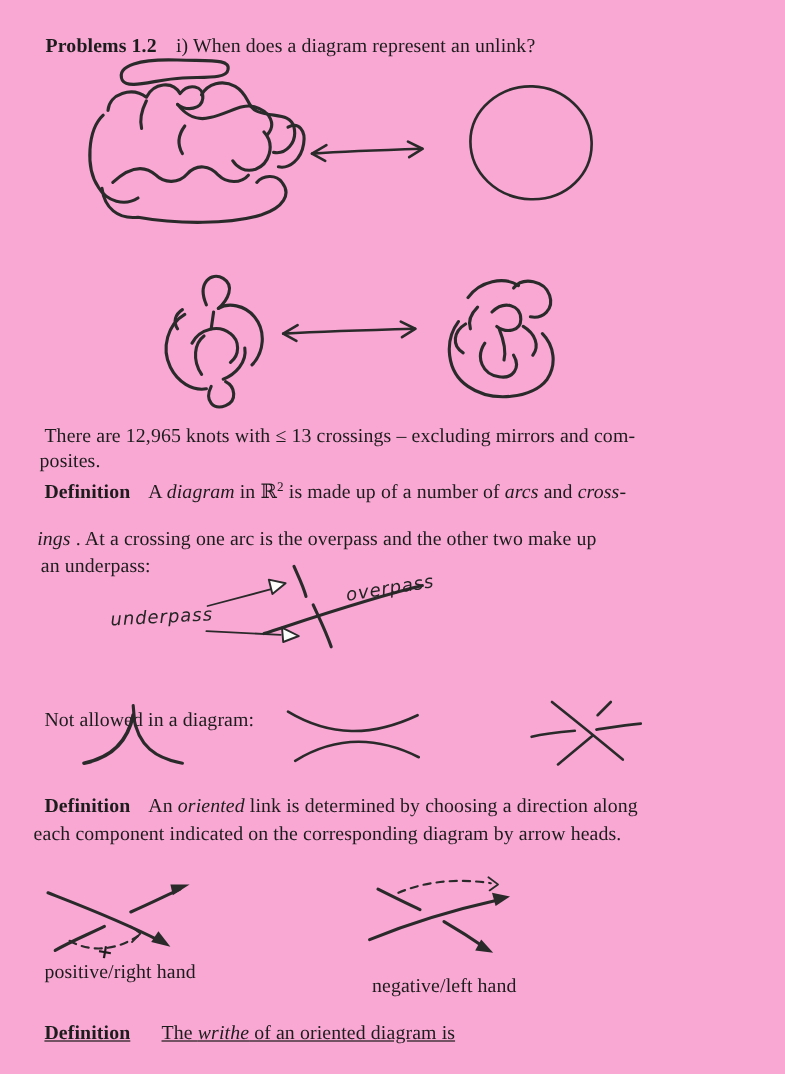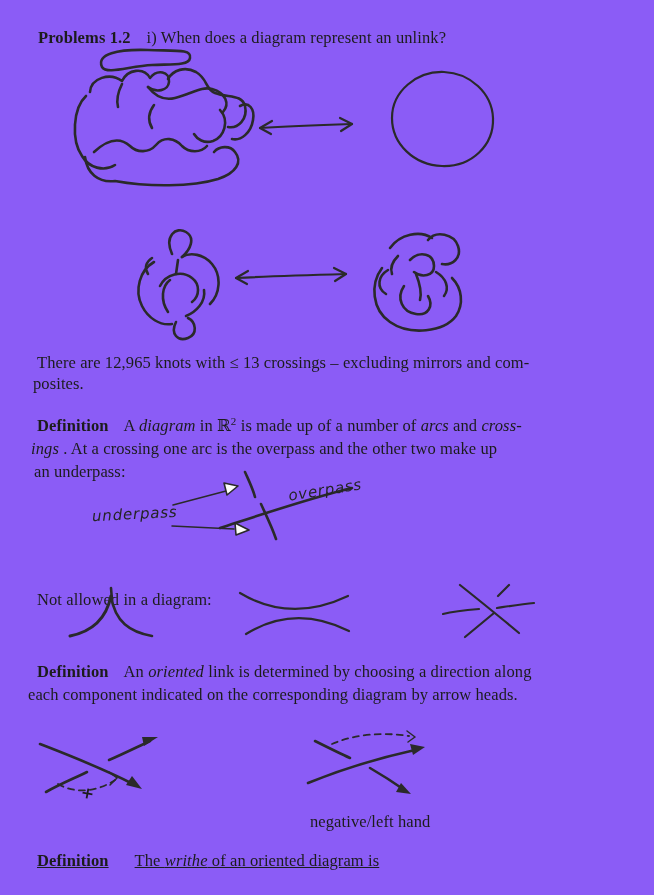--- a/index.html
+++ b/index.html
@@ -1,18 +1,18 @@
 <!DOCTYPE html>
 <html><head>
 <meta charset="utf-8">
 <style>
   html,body{margin:0;padding:0;background:#e8e8e6;}
   .page{
     position:relative;width:654px;height:895px;margin:0 auto;
-    background:#8b5cf6;overflow:hidden;
+    background:#f9a8d4;overflow:hidden;
     font-family:"Liberation Serif","DejaVu Serif",serif;
     color:#1c1c1c;
   }
   .line{position:absolute;white-space:nowrap;font-size:16.5px;line-height:23px;letter-spacing:.1px;}
   .b{font-weight:700;}
   .i{font-style:italic;}
   sup{font-size:11px;line-height:0;vertical-align:6px;}
   .gap16{display:inline-block;width:16px;}
   .gap15{display:inline-block;width:15px;}
   .gap26{display:inline-block;width:26px;}
@@ -108,21 +108,21 @@
     </svg>
   </div>
 
   <div class="line" style="top:351px;left:37px;">
     <span>There are 12,965 knots with ≤ 13 crossings – excluding mirrors and com-</span>
   </div>
   <div class="line" style="top:372px;left:33px;">
     <span>posites.</span>
   </div>
 
-  <div class="line" style="top:414px;left:37px;text-align:right;">
+  <div class="line" style="top:398px;left:37px;text-align:right;">
     <span class="b">Definition</span><span class="gap15"></span><span>A </span><span class="i">diagram</span><span> in </span><span>ℝ</span><sup>2</sup><span> is made up of a number of </span><span class="i">arcs</span><span> and </span><span class="i">cross-</span>
   </div>
   <div class="line" style="top:437px;left:31px;">
     <span class="i">ings</span><span> . At a crossing one arc is the overpass and the other two make up</span>
   </div>
   <div class="line" style="top:460px;left:34px;">
     <span>an underpass:</span>
   </div>
 
   <div class="fig" style="left:160px;top:465px;">
@@ -192,20 +192,23 @@
         <path class="solidhead" d="M400,19 L385,16 L388,27 Z"></path>
         <path class="stroke w26" d="M290,13 C302,19 314,25 325,30"></path>
         <path class="stroke w26" d="M345,40 C357,47 368,54 378,61"></path>
         <path class="solidhead" d="M386,66 L371,64 L376,55 Z"></path>
         <path class="stroke dash" d="M307,16 C330,6 358,4 384,8"></path>
         <path class="stroke thin" d="M390,9 L382,3 M390,9 L383,14"></path>
       </g>
     </svg>
   </div>
 
+  <div class="line" style="top:798px;left:37px;">
+    <span>positive/right hand</span>
+  </div>
   <div class="line" style="top:810px;left:310px;">
     <span>negative/left hand</span>
   </div>
 
   <div class="line" style="top:849px;left:37px;text-decoration:underline;">
     <span class="b">Definition</span><span class="gap26"></span><span>The </span><span class="i">writhe</span><span> of an oriented diagram is</span>
   </div>
 
 </div>
 

